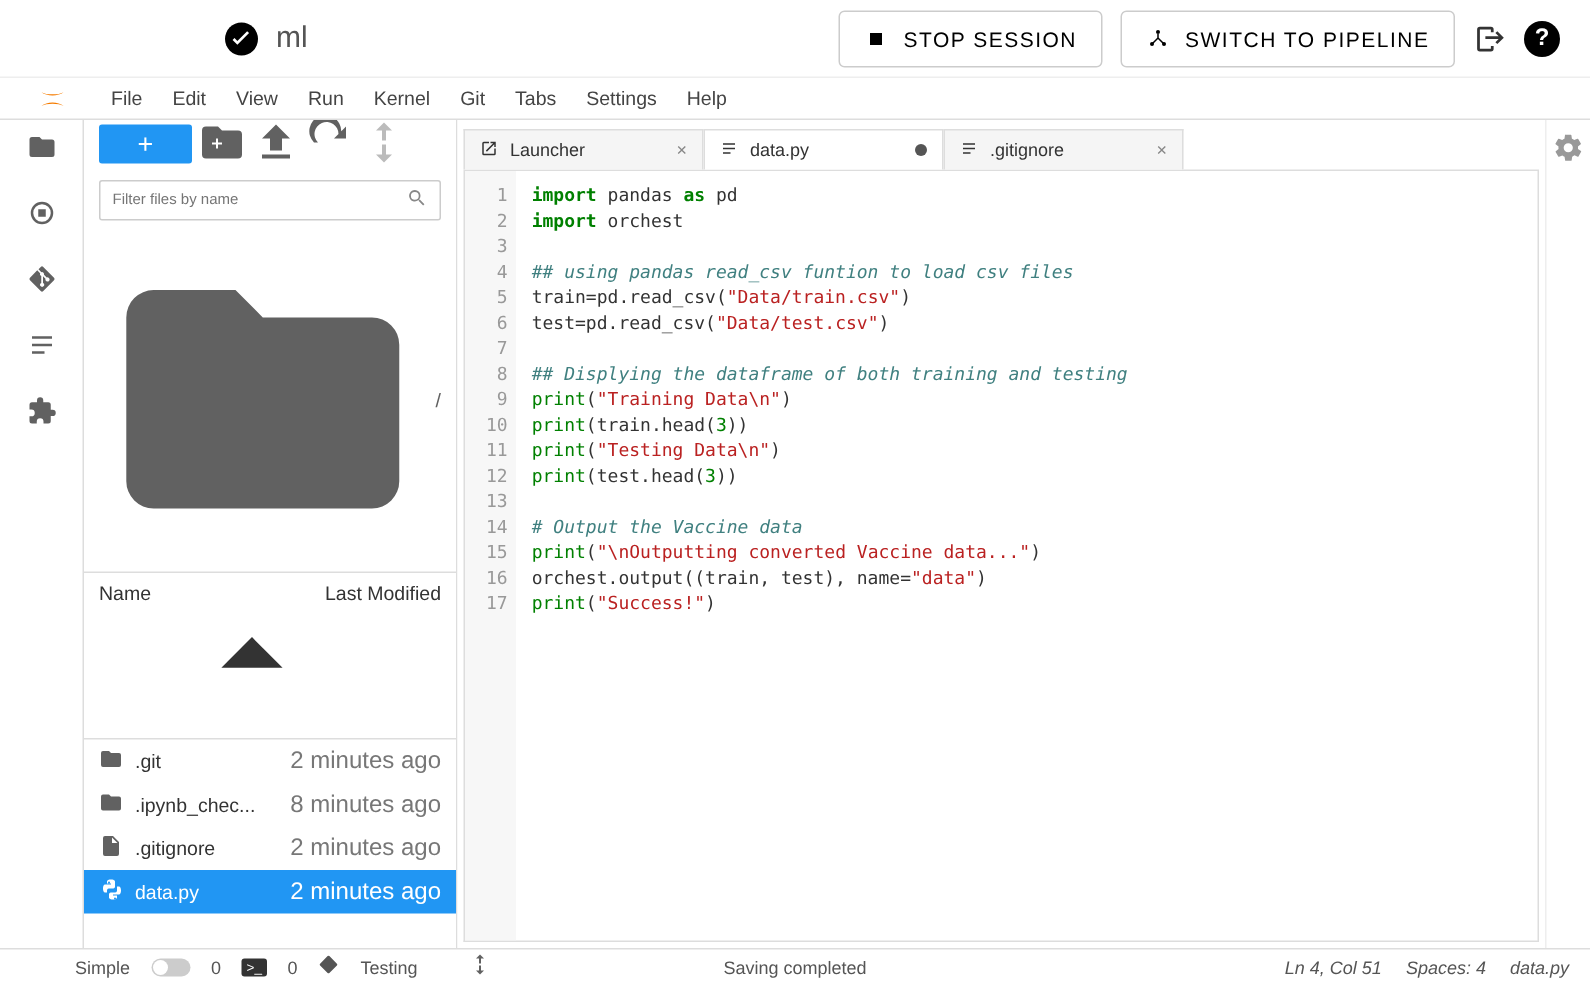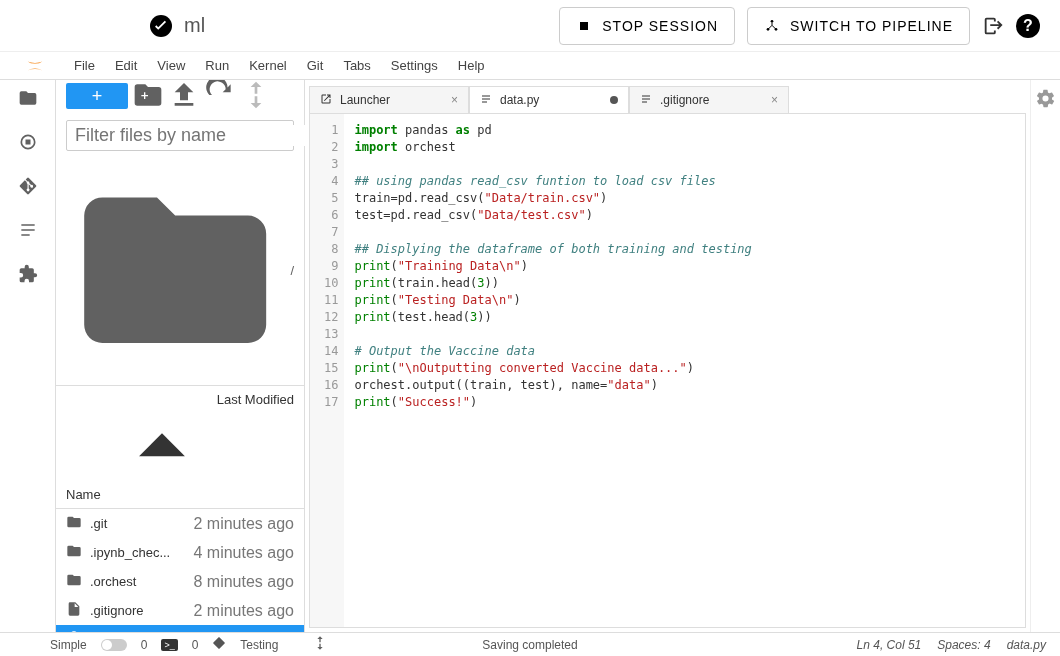--- a/index.html
+++ b/index.html
@@ -17,24 +17,24 @@
 .menu-item { padding: 4px 10px; cursor: pointer; color: #444; }
 .main-area { flex: 1; display: flex; overflow: hidden; }
 .left-rail { width: 56px; border-right: 1px solid #ddd; display: flex; flex-direction: column; align-items: center; padding-top: 8px; gap: 24px; }
 .rail-icon { width: 20px; height: 20px; color: #616161; cursor: pointer; display: flex; align-items: center; justify-content: center; }
 .sidebar { width: 249px; border-right: 1px solid #ddd; display: flex; flex-direction: column; }
 .sidebar-toolbar { height: 32px; display: flex; align-items: center; padding: 2px 10px; gap: 4px; }
 .btn-blue { background: #2196f3; color: #fff; border: none; border-radius: 2px; width: 62px; height: 26px; display: flex; align-items: center; justify-content: center; cursor: pointer; font-size: 18px; }
 .tb-icon { width: 32px; color: #616161; cursor: pointer; text-align: center; font-size: 14px; }
 .filter-wrap { padding: 8px 10px 4px; }
 .filter-input-wrap { border: 1px solid #ccc; border-radius: 2px; display: flex; align-items: center; padding: 4px 8px; }
-.filter-input { border: none; outline: none; flex: 1; font-size: 18px; color: #4c1d95; }
+.filter-input { border: none; outline: none; flex: 1; font-size: 10px; color: #4c1d95; }
 .breadcrumb { padding: 6px 10px; display: flex; align-items: center; gap: 6px; color: #616161; }
 .file-header { display: flex; padding: 6px 10px; border-bottom: 1px solid #ddd; border-top: 1px solid #ddd; font-size: 13px; color: #333; }
-.col-name { flex: 1; display: flex; align-items: flex-end; gap: 6px; }
+.col-name { flex: 1; display: flex; align-items: flex-start; gap: 18px; }
 .col-mod { text-align: right; }
 .file-row { display: flex; padding: 5px 10px; align-items: center; cursor: pointer; }
 .file-row.selected { background: #2196f3; color: #fff; }
 .file-row.selected .file-icon { color: #fff; }
 .file-icon { width: 16px; color: #616161; margin-right: 8px; }
 .file-name { flex: 1; white-space: nowrap; overflow: hidden; text-overflow: ellipsis; }
 .file-mod { color: #777; font-size: 16px; }
 .file-row.selected .file-mod { color: #fff; }
 .editor-area { flex: 1; display: flex; flex-direction: column; background: #fff; position: relative; padding: 6px 4px 0 4px; }
 .tabs { display: flex; height: 28px; border-bottom: 1px solid #ddd; }
@@ -185,27 +185,20 @@
               <path fill="currentColor" d="M10 4H4a2 2 0 00-2 2v12a2 2 0 002 2h16a2 2 0 002-2V8a2 2 0 00-2-2h-8l-2-2z"></path>
             </svg></span>
           <span class="file-name">.git</span>
           <span class="file-mod">2 minutes ago</span>
         </div>
         <div class="file-row">
           <span class="file-icon"><svg width="14" height="14" viewBox="0 0 24 24">
               <path fill="currentColor" d="M10 4H4a2 2 0 00-2 2v12a2 2 0 002 2h16a2 2 0 002-2V8a2 2 0 00-2-2h-8l-2-2z"></path>
             </svg></span>
           <span class="file-name">.ipynb_chec...</span>
-          <span class="file-mod">4 minutes ago</span>
-        </div>
-        <div class="file-row">
-          <span class="file-icon"><svg width="14" height="14" viewBox="0 0 24 24">
-              <path fill="currentColor" d="M10 4H4a2 2 0 00-2 2v12a2 2 0 002 2h16a2 2 0 002-2V8a2 2 0 00-2-2h-8l-2-2z"></path>
-            </svg></span>
-          <span class="file-name">.orchest</span>
           <span class="file-mod">8 minutes ago</span>
         </div>
         <div class="file-row">
           <span class="file-icon"><svg width="14" height="14" viewBox="0 0 24 24">
               <path fill="currentColor" d="M14 2H6a2 2 0 00-2 2v16a2 2 0 002 2h12a2 2 0 002-2V8l-6-6zm-1 6V3.5L18.5 9H13z"></path>
             </svg></span>
           <span class="file-name">.gitignore</span>
           <span class="file-mod">2 minutes ago</span>
         </div>
         <div class="file-row selected">

